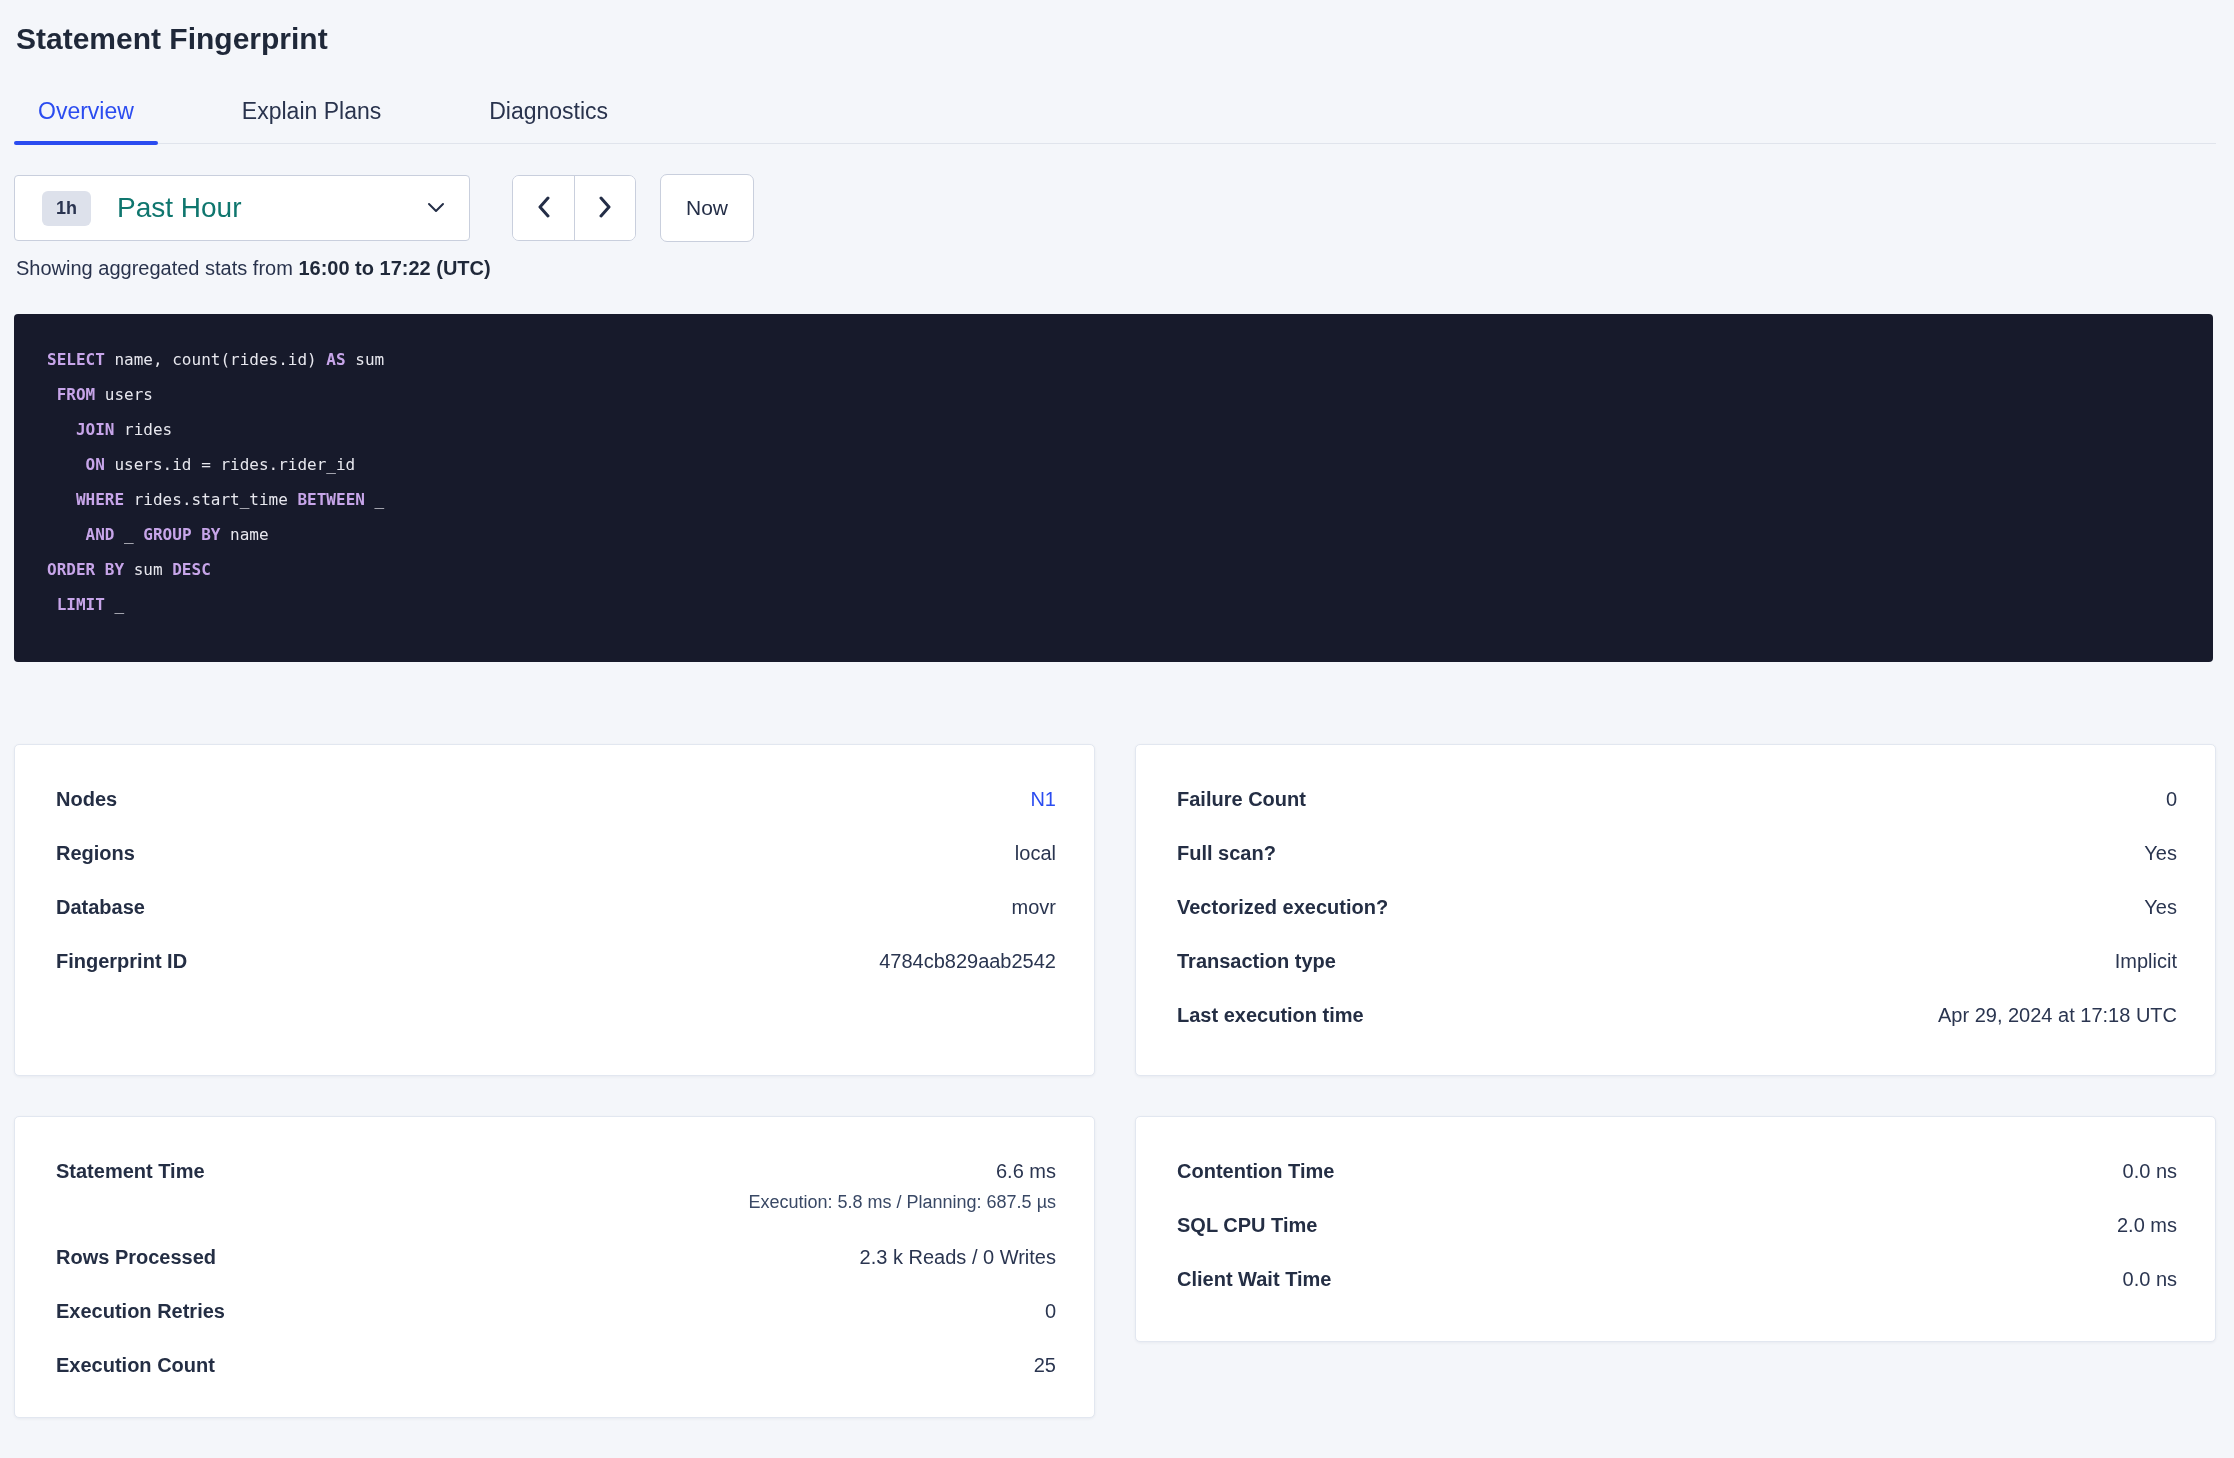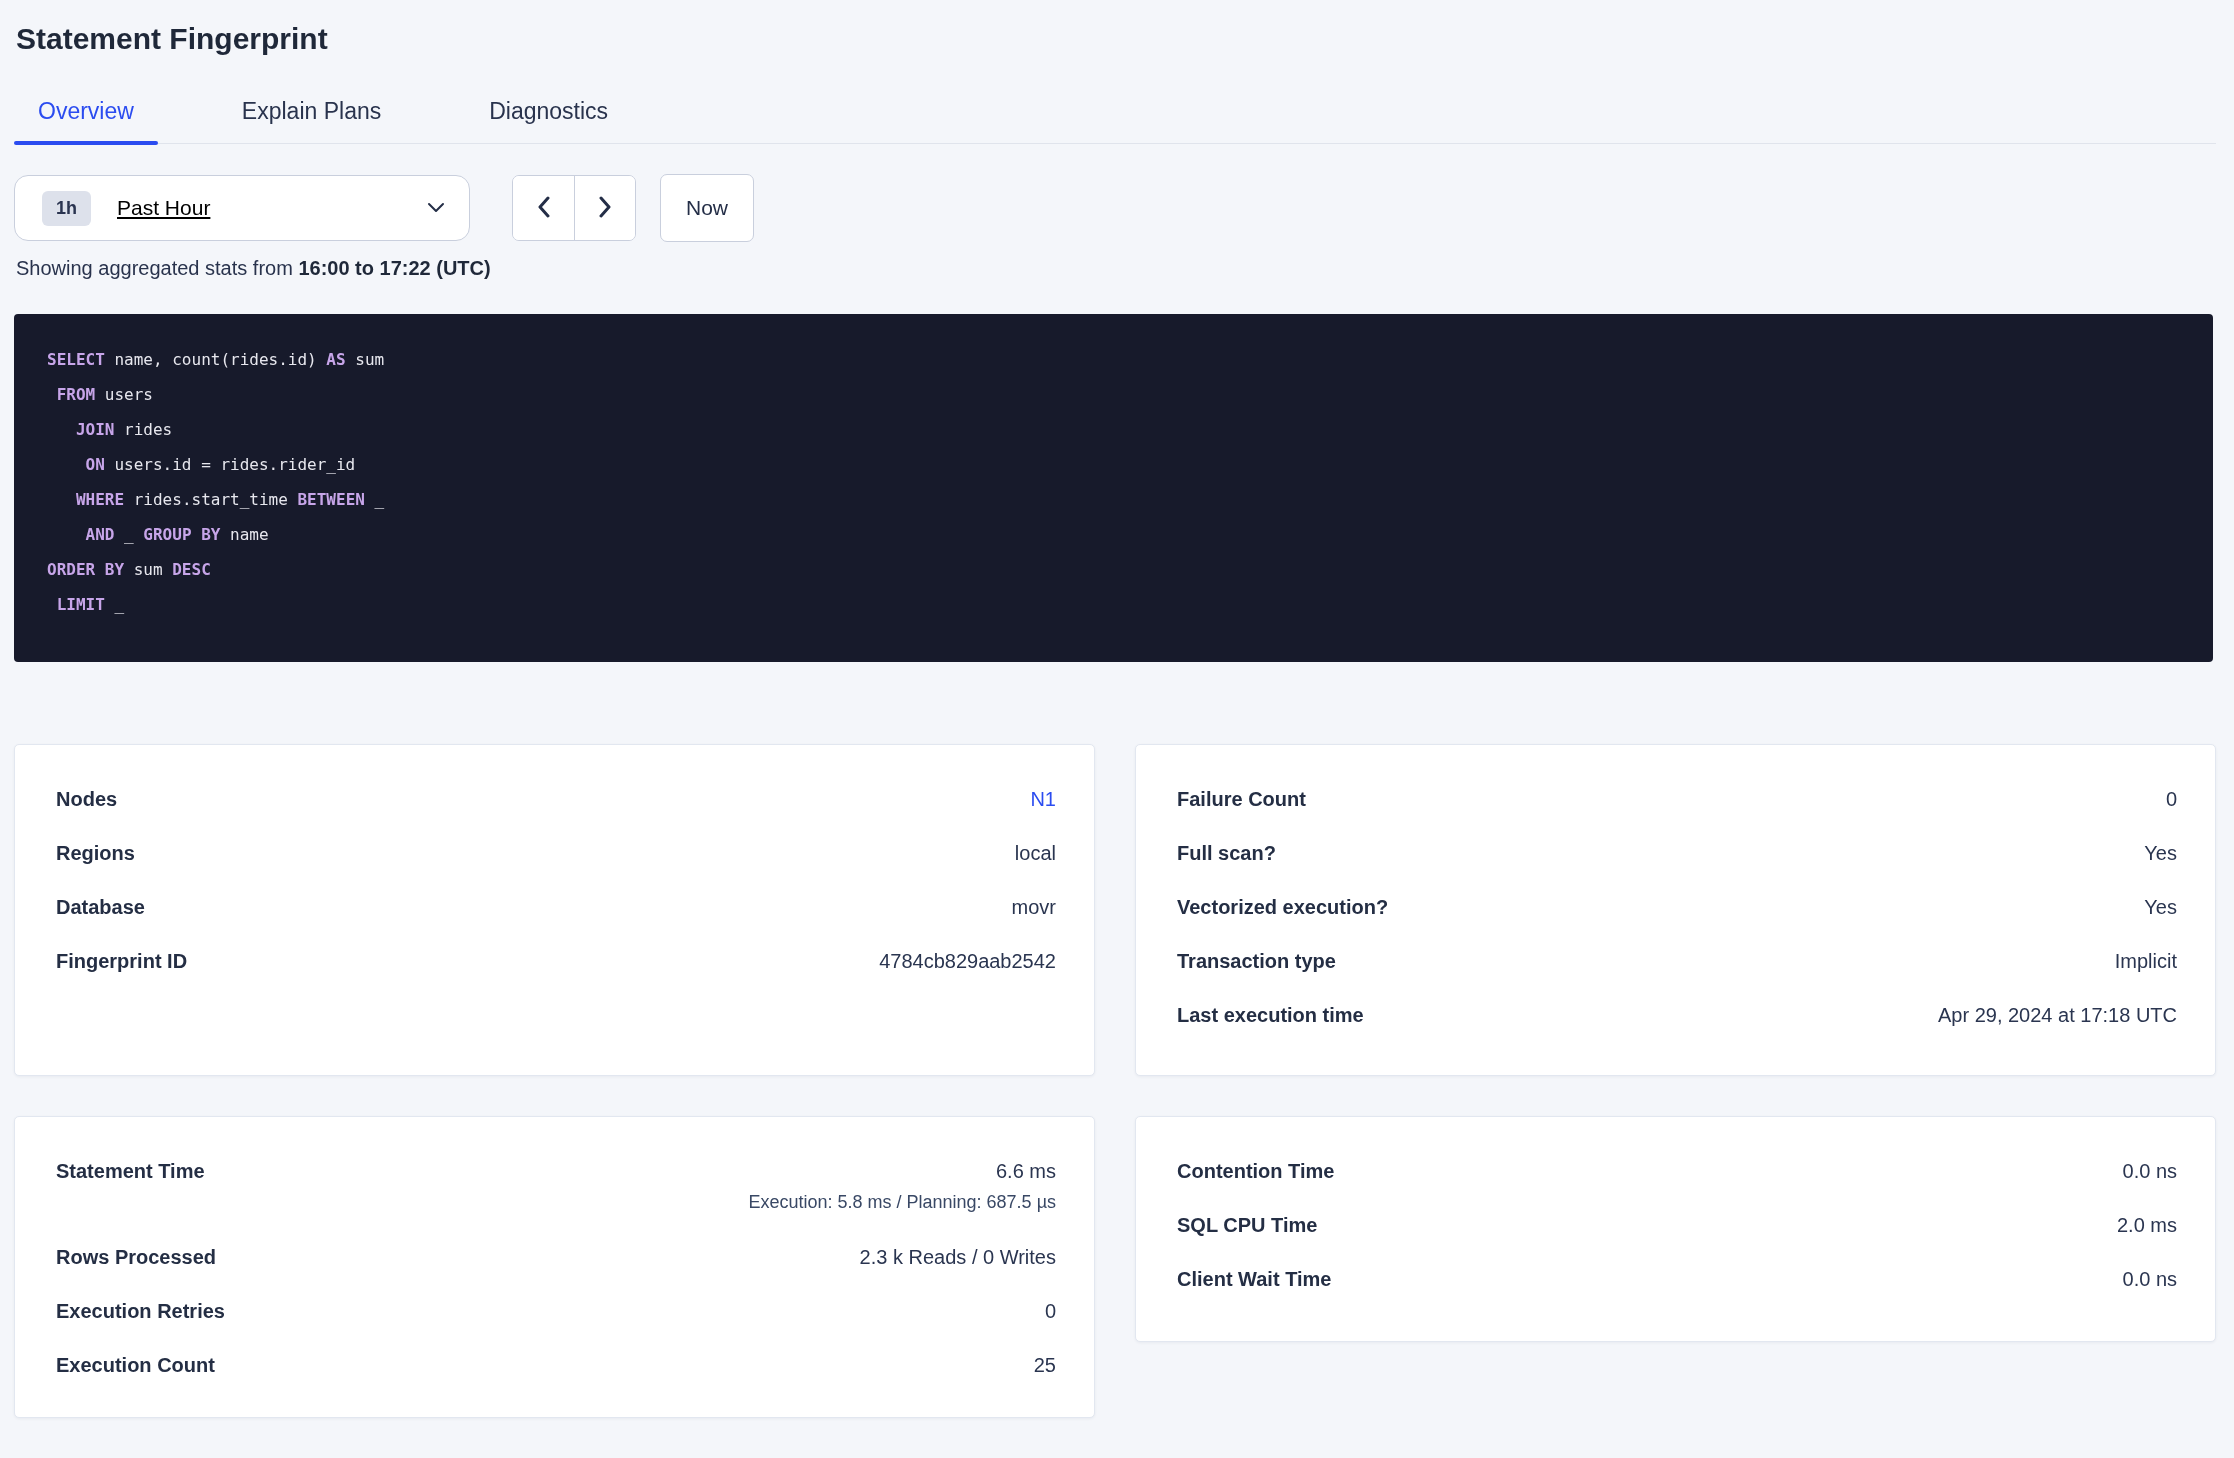--- a/index.html
+++ b/index.html
@@ -31,33 +31,33 @@
   .tab.active { color:#2b4cf0; }
   .tab.active::after {
     content:""; position:absolute; left:0; right:0; bottom:-2px;
     height:4px; background:#2b4cf0; border-radius:2px;
   }
 
   
   .controls { display:flex; align-items:center; margin-top:30px; }
   .picker {
     width:456px; height:66px;
-    background:#fff; border:1px solid #c9cfdd; border-radius:14px;
+    background:#fff; border:1px solid #c9cfdd; border-radius:4px;
     display:flex; align-items:center;
     padding:0 24px 0 27px;
     cursor:pointer;
   }
   .badge {
     background:#dde1eb; color:#2a3450;
     font-weight:700; font-size:18px;
     border-radius:6px;
     padding:7px 14px;
     margin-right:26px;
   }
-  .picker-label { font-size:21px; color:#000000; flex:1;text-decoration:underline; }
+  .picker-label { font-size:28px; color:#0f766e; flex:1; }
   .arrow-group {
     display:flex; margin-left:42px;
     border:1px solid #c9cfdd; border-radius:7px;
     background:#fff; overflow:hidden; height:66px;
   }
   .arrow-btn {
     width:61px; height:100%;
     background:#fff; border:none; cursor:pointer;
     display:flex; align-items:center; justify-content:center;
   }

